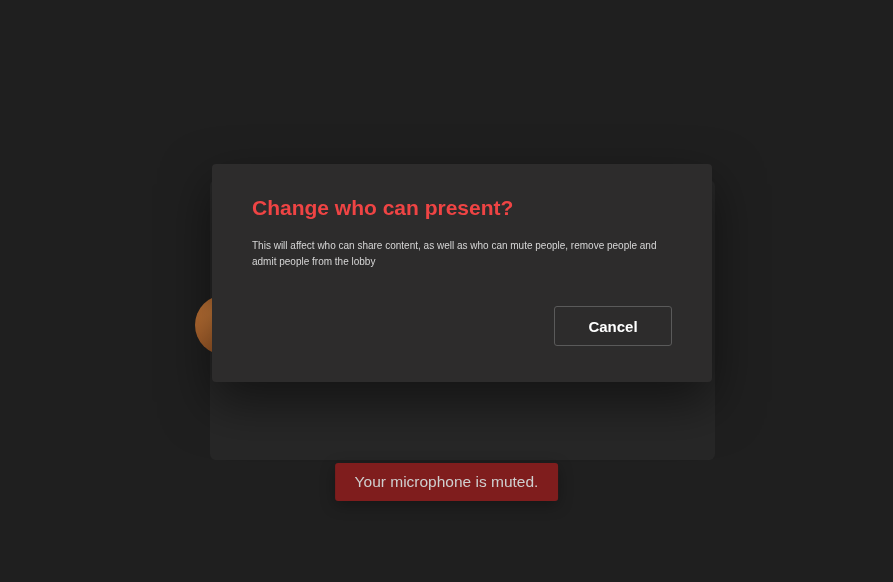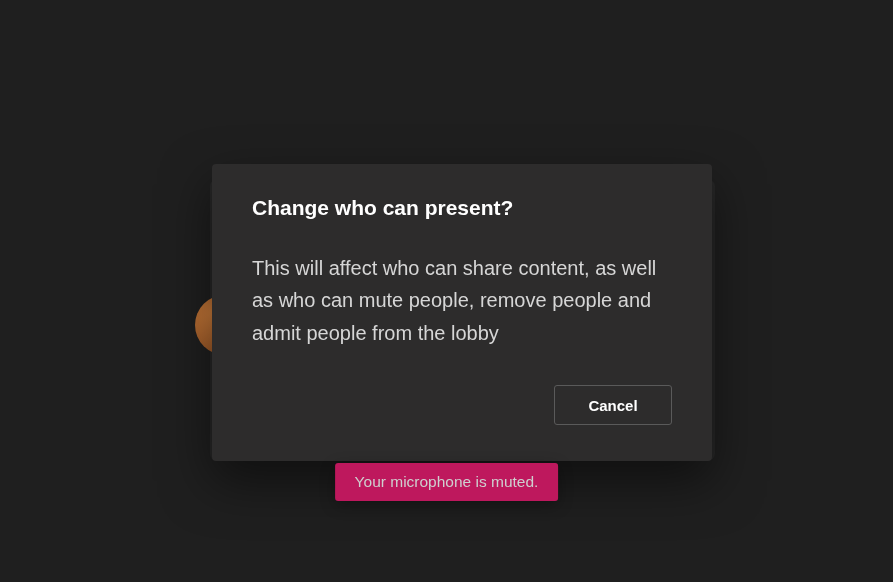--- a/index.html
+++ b/index.html
@@ -42,29 +42,29 @@
       left: 212px;
       top: 164px;
       width: 500px;
       background-color: #2d2c2c;
       border-radius: 4px;
       box-shadow: 0 20px 50px rgba(0, 0, 0, 0.5);
       padding: 32px 40px 36px 40px;
     }
     
     .dialog-title {
-      color: #ffffff;
+      color: #ef4444;
       font-size: 21px;
       font-weight: 700;
-      margin-bottom: 32px;
+      margin-bottom: 18px;
     }
     
     .dialog-body {
       color: #d6d6d6;
-      font-size: 20px;
+      font-size: 10px;
       line-height: 1.62;
       font-weight: 400;
       margin-bottom: 36px;
     }
     
     .dialog-actions {
       display: flex;
       justify-content: flex-end;
       gap: 18px;
     }
@@ -93,21 +93,21 @@
       background-color: #6264a7;
       color: #ffffff;
       border: none;
     }
     
     .toast {
       position: absolute;
       left: 50%;
       transform: translateX(-50%);
       top: 463px;
-      background-color: #be185d;
+      background-color: #7f1d1d;
       color: #cfcfcf;
       padding: 10px 20px;
       border-radius: 3px;
       font-size: 15.5px;
       font-weight: 400;
       box-shadow: 0 4px 15px rgba(0,0,0,0.3);
     }
   </style>
 </head>
 <body>

